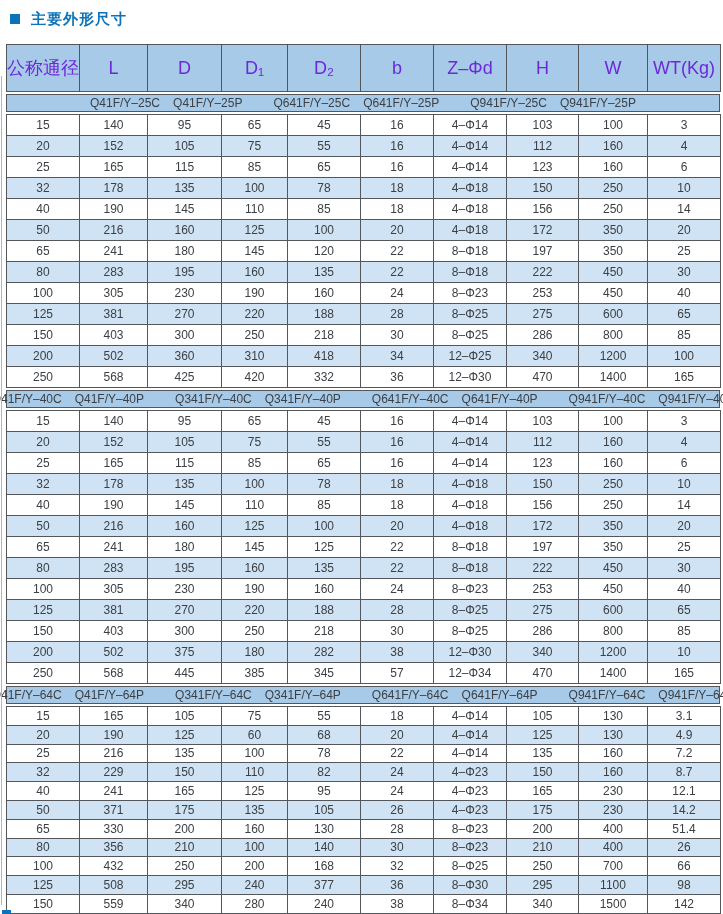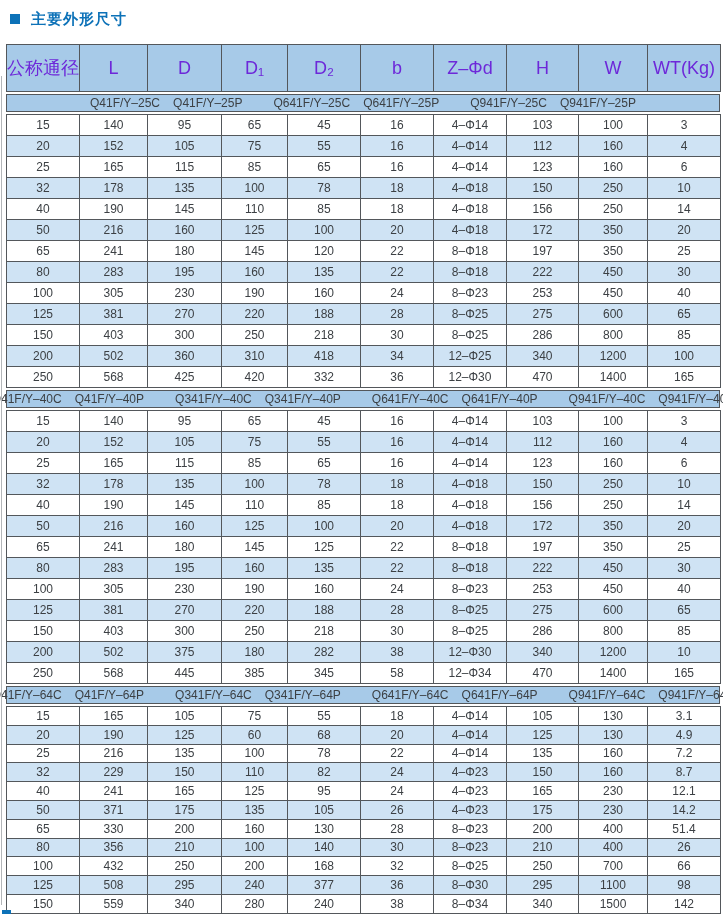--- a/index.html
+++ b/index.html
@@ -493,21 +493,21 @@
               <td>340</td>
               <td>1200</td>
               <td>10</td>
             </tr>
             <tr class="">
               <td>250</td>
               <td>568</td>
               <td>445</td>
               <td>385</td>
               <td>345</td>
-              <td>58</td>
+              <td>57</td>
               <td>12–Φ34</td>
               <td>470</td>
               <td>1400</td>
               <td>165</td>
             </tr>
           </tbody>
         </table>
         <div class="band">
           <span class="pair">
             <span>Q41F/Y–64C</span>

